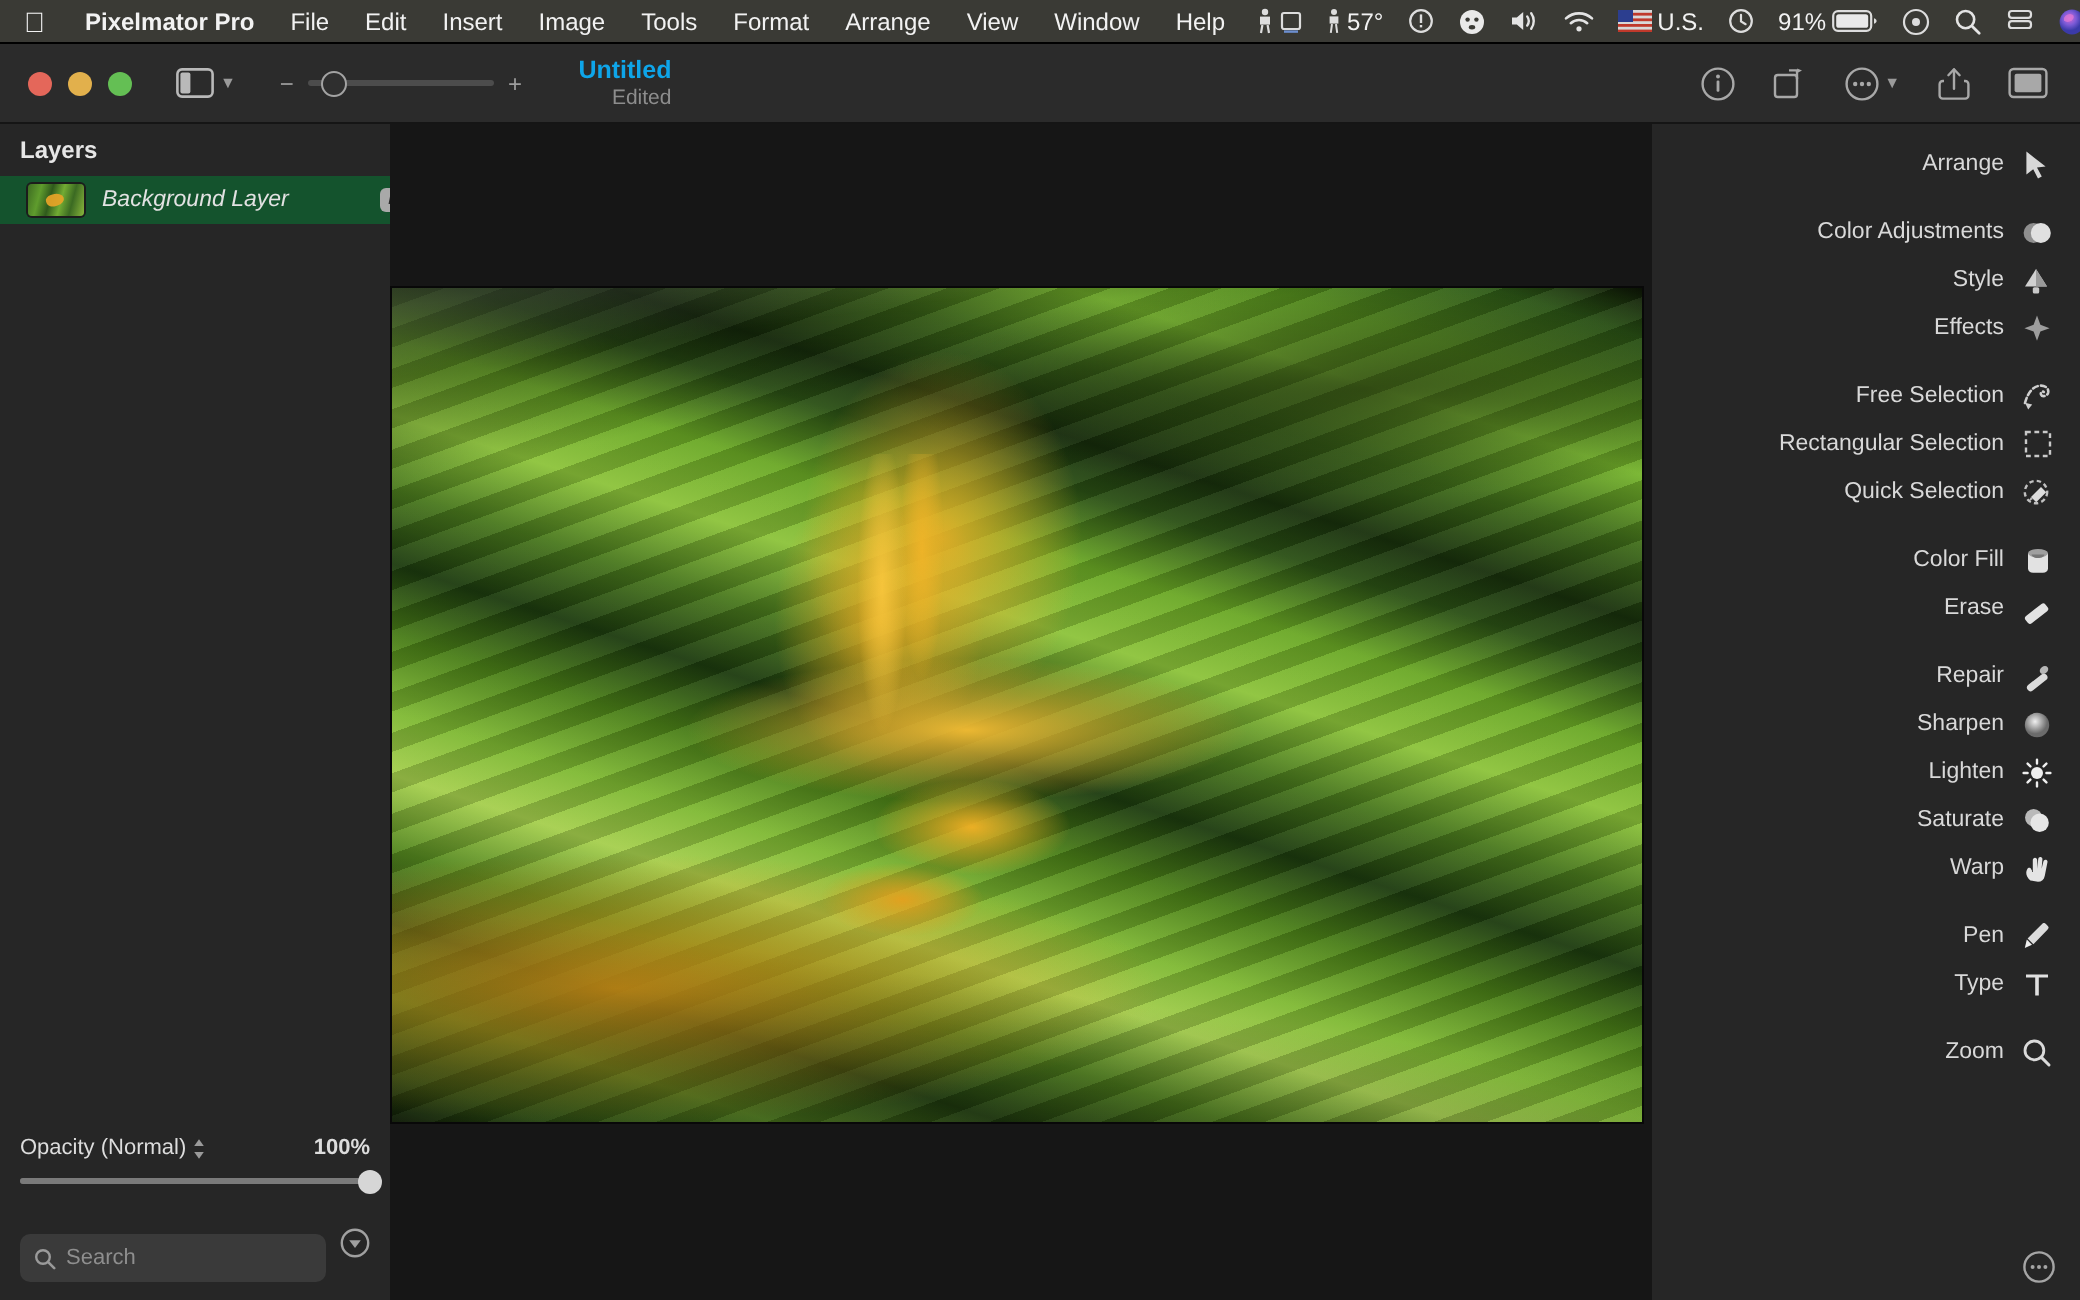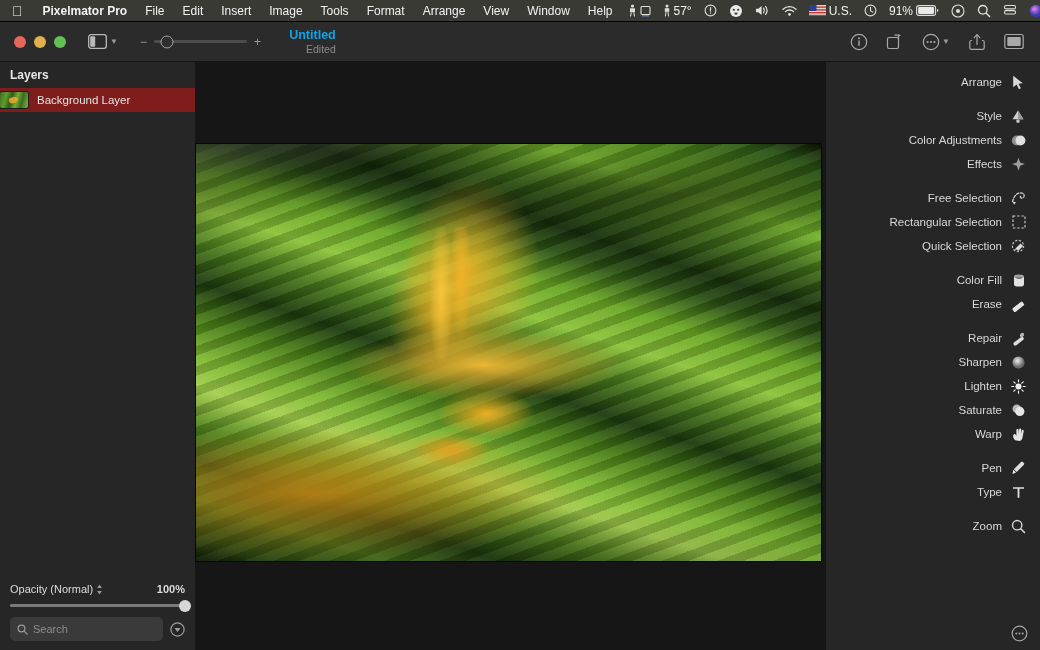--- a/index.html
+++ b/index.html
@@ -58,22 +58,23 @@
     position:absolute; top:40px; left:0; width:233px; height:588px;
     background:#262626; border-right:1px solid #131313;
   }
   .layers-head{
     height:26px; display:flex; align-items:center; padding:0 10px;
     font-size:12px; font-weight:bold; color:#e6e6e6;
   }
   .layers-head .add{ margin-left:auto; color:#9e9e9e; }
 
   .layer-row{
-    height:24px; display:flex; align-items:center; gap:9px; padding:0 0;
-    background:#7f1d1d;
+    height:24px; display:flex; align-items:center; gap:9px; padding:0 14px;
+    background:#14532d;
+    font-style:italic;
   }
   .layer-thumb{
     width:28px; height:16px; border-radius:2px; flex:none; overflow:hidden;
     background:linear-gradient(105deg,#3d6b22 0%,#5f9c2d 22%,#2f5a1c 40%,#72ab33 58%,#3b6a22 76%,#8ab63c 100%);
     box-shadow:0 0 0 1px #1c1c1c;
     position:relative;
   }
   .layer-thumb::after{
     content:""; position:absolute; left:9px; top:5px; width:9px; height:6px;
     background:#e8a427; border-radius:40% 60% 50% 50%; transform:rotate(-18deg); opacity:.92;
@@ -88,21 +89,21 @@
   .opacity-row{ display:flex; align-items:center; font-size:11px; color:#dcdcdc; padding:4px 0 3px; }
   .opacity-row .stepper{ font-size:8px; color:#9a9a9a; margin-left:3px; line-height:1; display:inline-flex; flex-direction:column; }
   .opacity-val{ margin-left:auto; font-weight:bold; font-size:11px;text-align:right; }
   .op-track{ position:relative; width:100%; height:3px; background:#4a4a4a; border-radius:2px; margin:6px 0 10px; }
   .op-fill{ position:absolute; left:0; top:0; height:100%; background:#7a7a7a; border-radius:2px; }
   .op-knob{ position:absolute; top:50%; transform:translate(-50%,-50%); width:12px; height:12px; border-radius:50%; background:#d6d6d6; }
 
   .search-row{ display:flex; align-items:center; gap:7px; }
   .search-field{
     flex:1; height:20px; background:#3a3a3a; border-radius:5px;
-    display:flex; align-items:center; gap:5px; padding:12px 7px; color:#8e8e8e; font-size:11px;
+    display:flex; align-items:center; gap:5px; padding:12px 7px; color:#8e8e8e; font-size:11px;margin-top:15px;
   }
   .search-dd{ color:#a0a0a0; flex:none; }
 
   
   #canvas-area{
     position:absolute; top:40px; left:195px; width:631px; height:588px;
     background:#161616; overflow:hidden;
   }
   #artboard{
     position:absolute; left:1px; top:82px; width:625px; height:417px;
@@ -415,35 +416,35 @@
       <span class="ticon">
         <svg width="13" height="15" viewBox="0 0 13 15">
             <path d="M1.2 0.8l9.6 7.4-4.3.5 2.4 4.6-1.9 1-2.4-4.7-3.4 2.7z" fill="#d8d8d8"></path>
           </svg>
       </span>
     </div>
 
     <div class="tool-gap"></div>
 
     <div class="tool">
+      <span>Color Adjustments</span>
+      <span class="ticon">
+        <svg width="15" height="15" viewBox="0 0 15 15">
+            <circle cx="5.8" cy="7.5" r="5" fill="#8f8f8f"></circle>
+            <circle cx="9.4" cy="7.5" r="5" fill="#e0e0e0"></circle>
+          </svg>
+      </span>
+    </div>
+    <div class="tool">
       <span>Style</span>
       <span class="ticon">
         <svg width="15" height="15" viewBox="0 0 15 15">
             <path d="M7 1.5l5.5 8.8H1.5z" fill="#d0d0d0"></path>
             <path d="M7 1.5l5.5 8.8H7z" fill="#9a9a9a"></path>
             <rect x="5.4" y="10.6" width="3.2" height="3.2" rx="0.8" fill="#c8c8c8"></rect>
-          </svg>
-      </span>
-    </div>
-    <div class="tool">
-      <span>Color Adjustments</span>
-      <span class="ticon">
-        <svg width="15" height="15" viewBox="0 0 15 15">
-            <circle cx="5.8" cy="7.5" r="5" fill="#8f8f8f"></circle>
-            <circle cx="9.4" cy="7.5" r="5" fill="#e0e0e0"></circle>
           </svg>
       </span>
     </div>
     <div class="tool">
       <span>Effects</span>
       <span class="ticon">
         <svg width="15" height="15" viewBox="0 0 15 15">
             <path d="M7.5 0.8l1.7 4.6 4.6 1.7-4.6 1.7-1.7 4.6-1.7-4.6L1.2 7.1l4.6-1.7z" fill="#9d9d9d"></path>
           </svg>
       </span>

